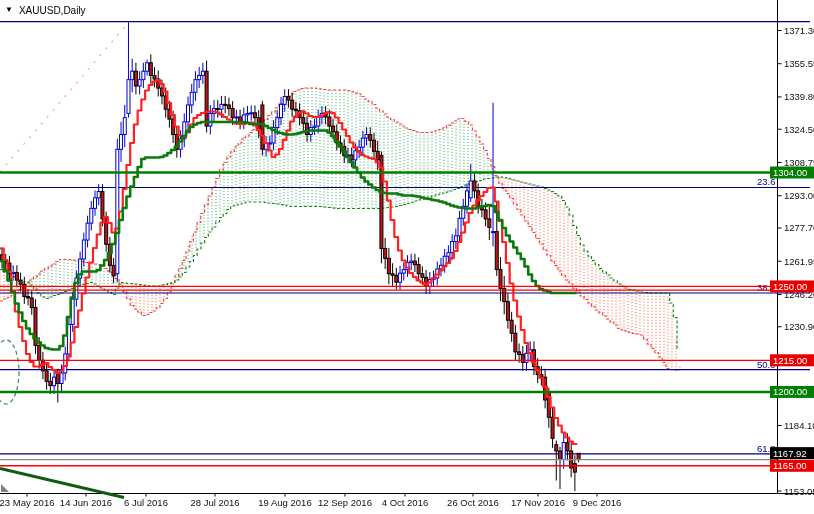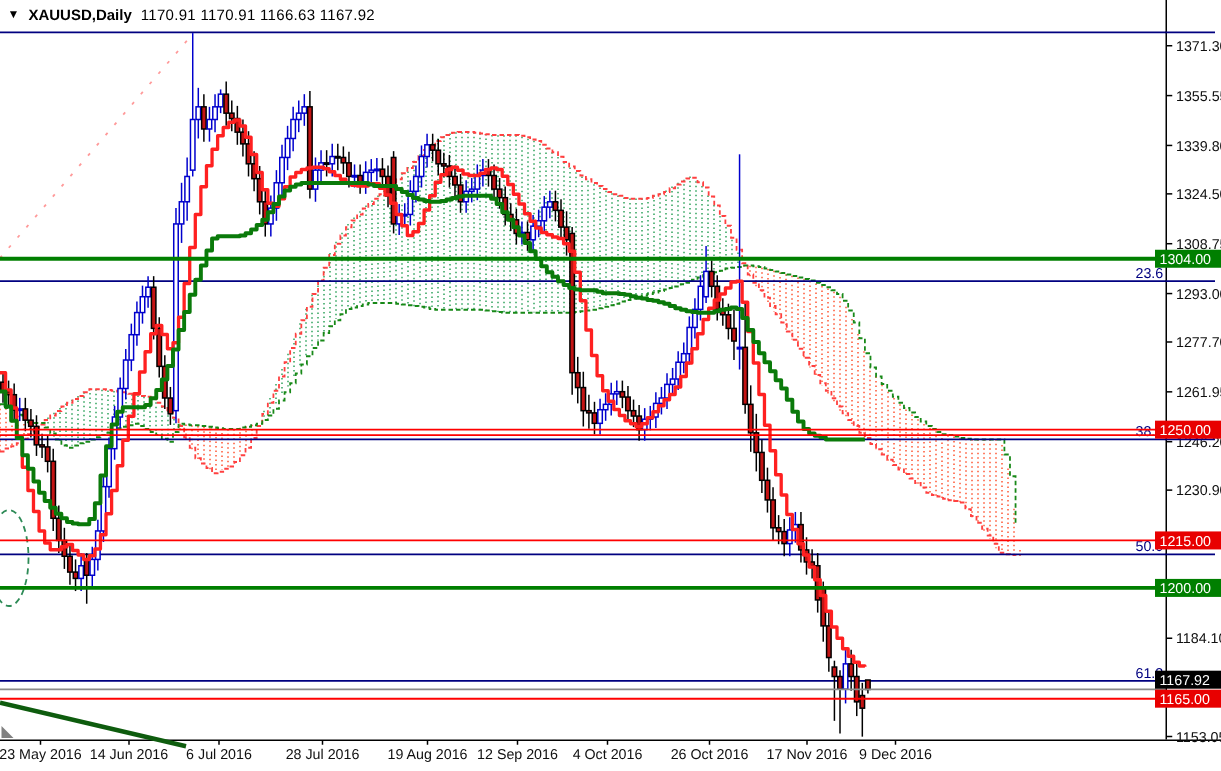--- a/index.html
+++ b/index.html
@@ -1,21 +1,21 @@
 <!DOCTYPE html>
 <html><head>
 <meta charset="utf-8">
 <style>
   html,body{margin:0;padding:0;background:#ffffff;}
   #app{position:relative;width:814px;height:514px;background:#fff;overflow:hidden;
        font-family:"Liberation Sans","DejaVu Sans",sans-serif;}
   #plot{position:absolute;left:0;top:0;}
   #titlebar{position:absolute;left:5px;top:3px;height:14px;display:flex;align-items:center;
             gap:6px;font-size:10px;color:#000;z-index:5;}
-  #titlebar .sym{font-weight:bold;}
+  #titlebar .sym{font-weight:normal;}
   #titlebar .tri{font-size:8px;line-height:10px;}
   #titlebar .quotes{letter-spacing:0.2px;}
   svg text{font-family:"Liberation Sans","DejaVu Sans",sans-serif;}
 </style>
 </head>
 <body>
 
 <div id="app">
   <svg id="plot" width="814" height="514">
       <line x1="0" y1="172" x2="129" y2="22" stroke="#FF9999" stroke-width="1.2" stroke-dasharray="2,7"></line>
@@ -611,15 +611,14 @@
         <text x="538" y="506" font-size="9.5" fill="#101010" text-anchor="middle">17 Nov 2016</text>
         <line x1="597" y1="493.5" x2="597" y2="496.5" stroke="#000000" stroke-width="1"></line>
         <text x="597" y="506" font-size="9.5" fill="#101010" text-anchor="middle">9 Dec 2016</text>
       </g>
       <line x1="0" y1="468.5" x2="124" y2="497.5" stroke="#0E5C0E" stroke-width="3"></line>
       <polygon points="1,492 9,492 1,484" fill="#808080"></polygon>
     </svg>
   <div id="titlebar">
     <span class="tri">▼</span>
     <span class="sym">XAUUSD,Daily</span>
-    <span class="quotes">1170.91 1170.91 1166.63 1167.92</span>
   </div>
 </div>
 
 </body></html>

